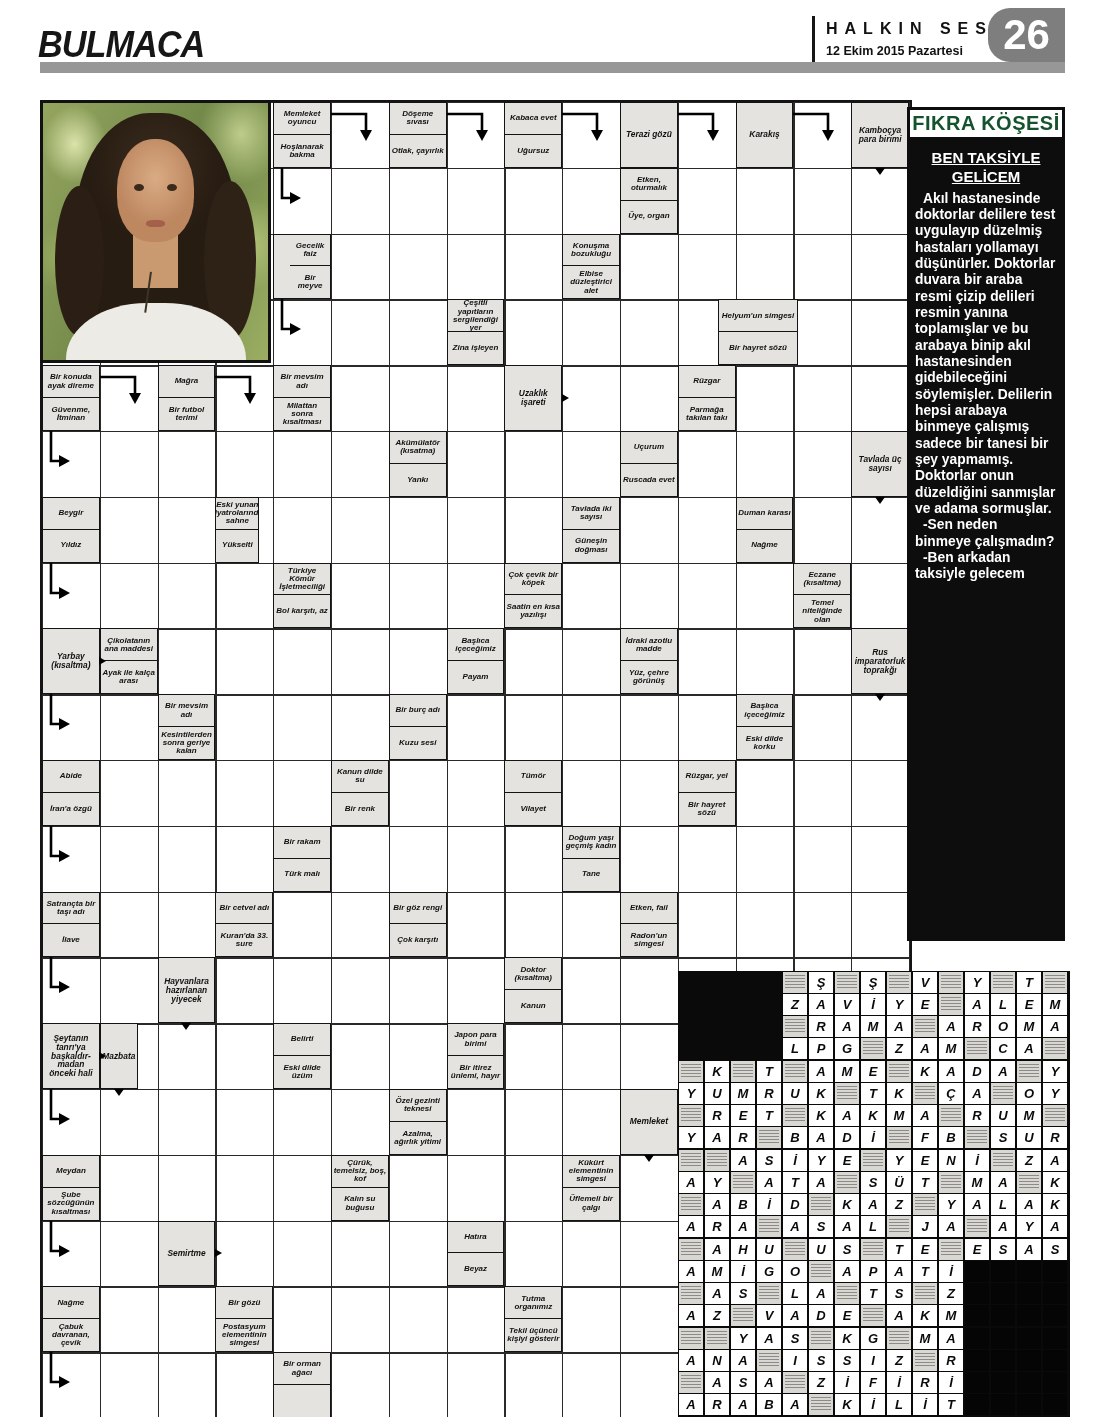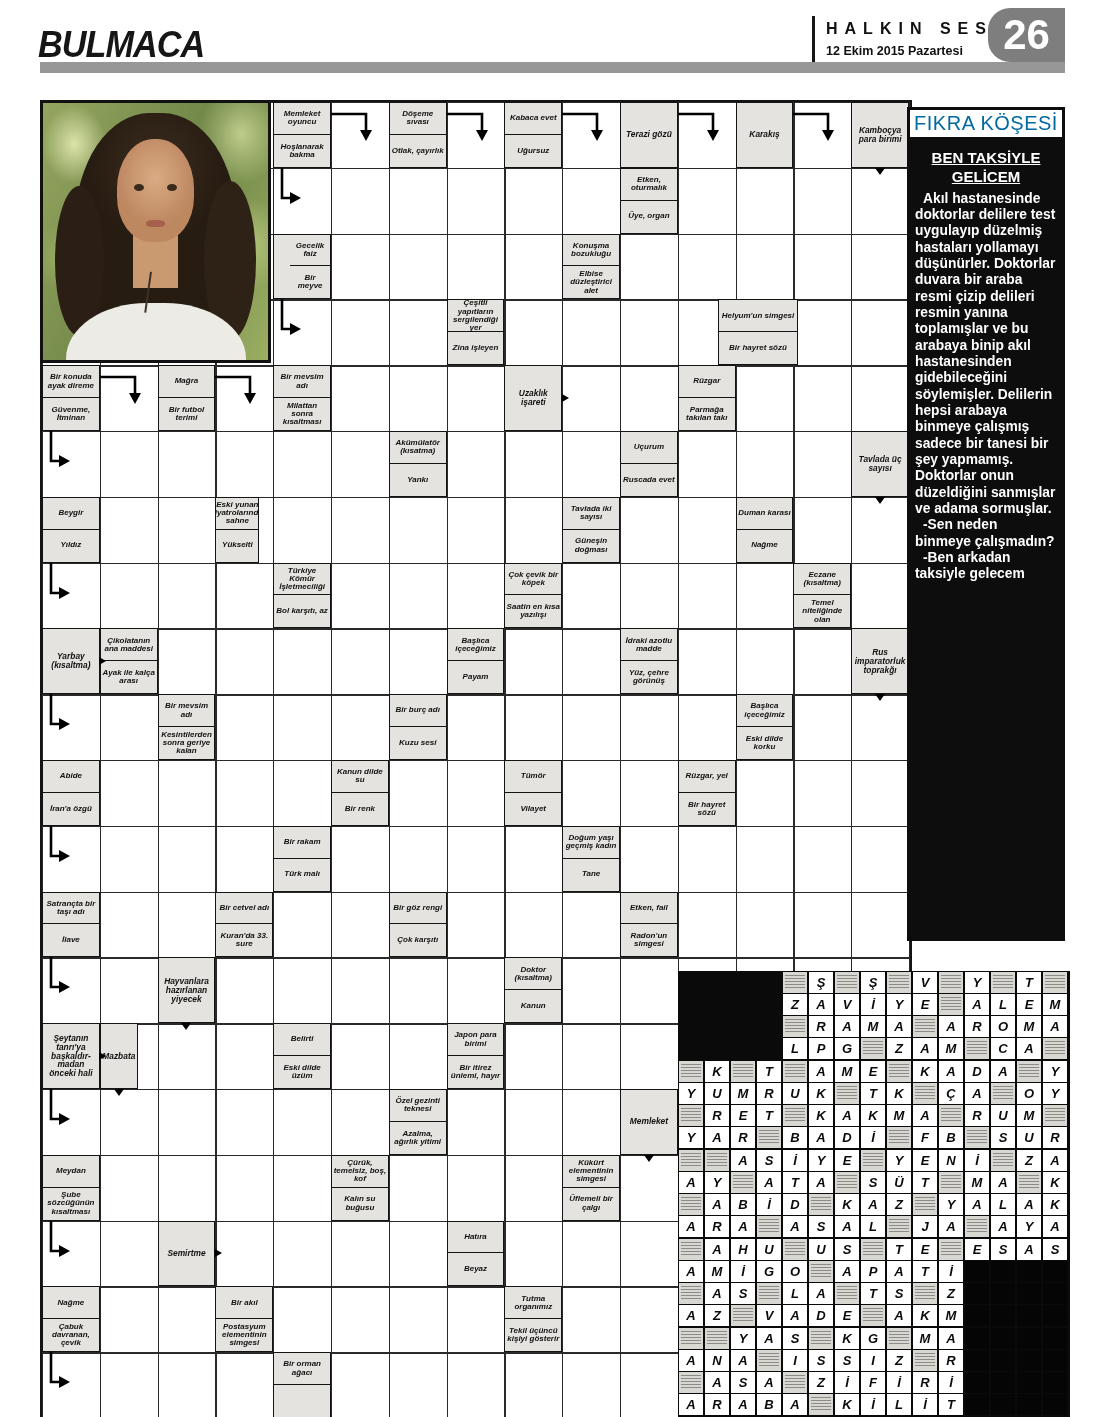--- a/index.html
+++ b/index.html
@@ -59,21 +59,21 @@
   .ph-eye.l{left:22%;} .ph-eye.r{right:22%;}
   .ph-lips{position:absolute;left:38%;bottom:14%;width:24%;height:7%;background:#a5604c;border-radius:40%;}
   .ph-neck{position:absolute;left:40%;top:50%;width:20%;height:22%;background:#c9996f;}
   .ph-shirt{position:absolute;left:10%;bottom:-2%;width:80%;height:24%;background:#edebe5;
             border-radius:45% 45% 0 0/90% 90% 0 0;}
   .ph-necklace{position:absolute;left:46%;top:66%;width:8%;height:16%;
             border-left:2px solid #3c3328;transform:rotate(8deg);}
   
   .fikra-head{position:absolute;left:907px;top:107px;width:158px;height:33px;background:#fff;
               border:3px solid #0d0d0d;box-sizing:border-box;display:flex;align-items:center;justify-content:center;
-              font-size:20px;font-weight:400;color:#0369a1;letter-spacing:.5px;}
+              font-size:20px;font-weight:700;color:#14532d;letter-spacing:.5px;}
   .fikra-body{position:absolute;left:907px;top:140px;width:158px;height:801px;background:#0d0d0d;
               box-sizing:border-box;padding:7px 8px;color:#fff;overflow:hidden;}
   .fikra-title{font-size:15px;font-weight:800;text-align:center;text-decoration:underline;
                line-height:1.25;margin:2px 0 4px 0;}
   .fikra-body p{font-size:13.8px;font-weight:700;line-height:1.185;margin:0;text-indent:8px;}
   
   .sol-banner{position:absolute;left:678px;top:946px;width:392px;height:25px;background:#000;
               color:#fff;display:flex;align-items:center;justify-content:center;
               font-size:17px;font-weight:800;letter-spacing:1px;z-index:6;}
   .sol-grid{position:absolute;left:678px;top:971px;width:392px;height:447px;background:#0a0a0a;
@@ -422,21 +422,21 @@
       </div>
       <div class="cw-cell" style="left: 404.6px; top: 1118.6px; width: 57.8px; height: 65.8px;">
         <div class="cw-half top">Hatıra</div>
         <div class="cw-half">Beyaz</div>
       </div>
       <div class="cw-cell" style="left: 0px; top: 1184.4px; width: 57.8px; height: 65.8px;">
         <div class="cw-half top">Nağme</div>
         <div class="cw-half">Çabuk davranan, çevik</div>
       </div>
       <div class="cw-cell" style="left: 173.4px; top: 1184.4px; width: 57.8px; height: 65.8px;">
-        <div class="cw-half top">Bir akıl</div>
+        <div class="cw-half top">Bir gözü</div>
         <div class="cw-half">Postasyum elementinin simgesi</div>
       </div>
       <div class="cw-cell" style="left: 462.4px; top: 1184.4px; width: 57.8px; height: 65.8px;">
         <div class="cw-half top">Tutma organımız</div>
         <div class="cw-half">Tekil üçüncü kişiyi gösterir</div>
       </div>
       <div class="cw-empty" style="left: 0px; top: 1250.2px; width: 57.8px; height: 65.8px;">
         <svg class="cw-svg" width="58" height="66" viewBox="0 0 58 66">
           <path d="M9 0 V30 H17" stroke="#000" stroke-width="2.6" fill="none"></path>
           <path d="M17 24 L17 36 L28 30 Z" fill="#000"></path>

